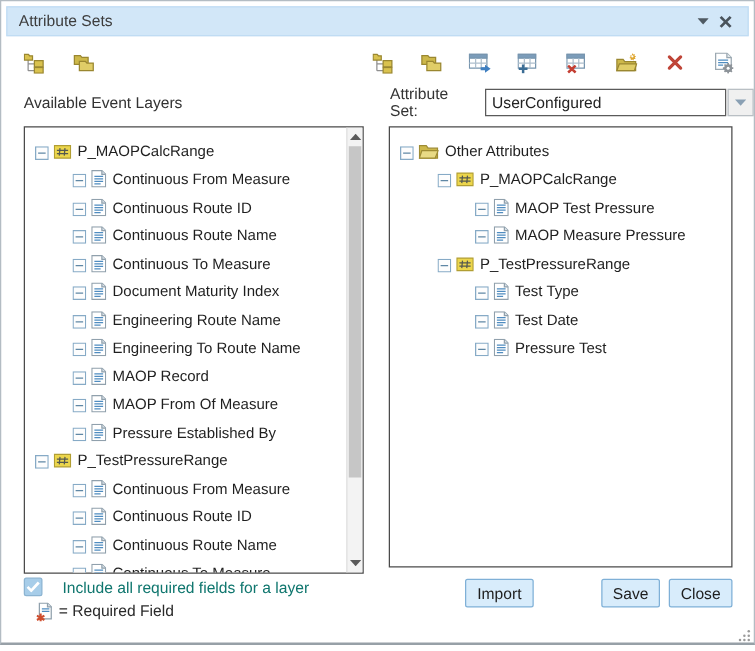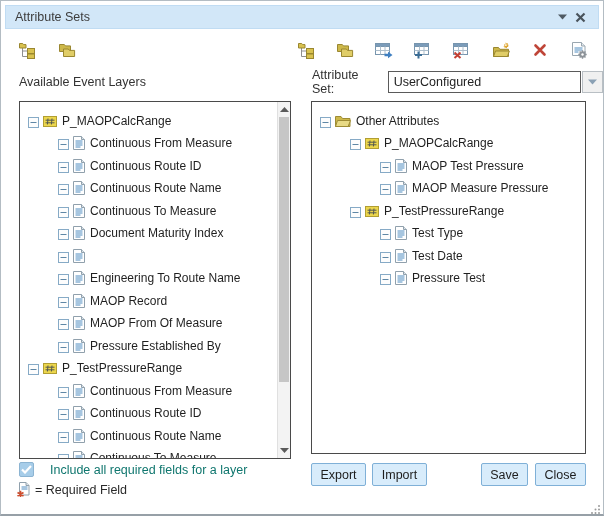--- a/index.html
+++ b/index.html
@@ -48,21 +48,21 @@
              border-left:1px solid #e0e0e0; }
   .sb-arrow { position:absolute; left:0; width:12px; height:15px; display:flex; align-items:center; justify-content:center; cursor:pointer; }
   .sb-arrow.up { top:0; } .sb-arrow.down { bottom:0; }
   .sb-thumb { position:absolute; left:1px; top:15px; width:10px; height:265px; background:#c6c6c6; cursor:grab; }
 
   .checkbox-row { position:absolute; left:18px; top:461px; display:flex; align-items:center; }
   .checkbox { width:15px; height:15px; border-radius:2px; background:#a7cde9; border:1px solid #8cb4d2;
               display:flex; align-items:center; justify-content:center; cursor:pointer; }
   .checkbox-row .lbl { font-size:12.5px; color:#0f766e; margin-left:16px;text-align:right; }
 
-  .legend-row { position:absolute; left:16px; top:481px; display:flex; align-items:center; }
+  .legend-row { position:absolute; left:28px; top:481px; display:flex; }
   .legend-row .lbl { font-size:12.5px; color:#2a2a2a; margin-left:5px; }
 
   .btn { position:absolute; top:462px; height:23px; background:var(--button-bg,#d8ecfb);
          border:1px solid var(--button-border,#7fb0d7); border-radius:2px;
          font-family:"Liberation Sans",sans-serif; font-size:12.5px; color:#1e1e1e;
          display:flex; align-items:center; justify-content:center; cursor:pointer; }
   .btn.export { left:310px; width:55px; }
   .btn.import { left:371px; width:55px; }
   .btn.save   { left:480px; width:47px; }
   .btn.close  { left:534px; width:51px; }
@@ -334,20 +334,21 @@
           </span>
           <span class="node-icon">
             <svg width="12" height="14">
               <path d="M0.5 0.5h8l3 3v10h-11z" fill="#fff" stroke="#90a0ac"></path>
               <path d="M8.5 0.5v3h3" fill="#dce4ea" stroke="#90a0ac"></path>
               <g stroke="#4f8cc0" fill="none">
                 <path d="M2.5 5h7M2.5 7h7M2.5 9h7M2.5 11h5"></path>
               </g>
             </svg>
           </span>
+          <span class="node-label">Engineering Route Name</span>
         </div>
         <div class="tree-row" style="padding-left: 38px;">
           <span class="expand">
             <svg width="11" height="11">
               <rect x="0.5" y="0.5" width="10" height="10" fill="#fdfdfd" stroke="#86aac6"></rect>
               <path d="M2.5 5.5h6" stroke="#5f87a5"></path>
             </svg>
           </span>
           <span class="node-icon">
             <svg width="12" height="14">
@@ -677,21 +678,20 @@
       <path d="M2.5 0.5h6.5l3 3v9.5h-9.5z" fill="#fff" stroke="#90a0ac"></path>
       <path d="M9 0.5v3h3" fill="#dce4ea" stroke="#90a0ac"></path>
       <path d="M4.5 5h6M4.5 7h6" stroke="#4f8cc0" fill="none"></path>
       <g stroke="#cf4e2e" stroke-width="1.7">
           <path d="M3.5 8.7v7M0.5 10.5l6 3.5M6.5 10.5l-6 3.5"></path>
         </g>
     </svg>
     <span class="lbl">= Required Field</span>
   </div>
 
-  <button class="btn export">Export</button>
   <button class="btn import">Import</button>
   <button class="btn save">Save</button>
   <button class="btn close">Close</button>
 
 </div>
 
 <div class="resize-grip">
   <svg width="11" height="11">
     <g fill="#9a9a9a">
       <circle cx="9" cy="2" r="1"></circle>

